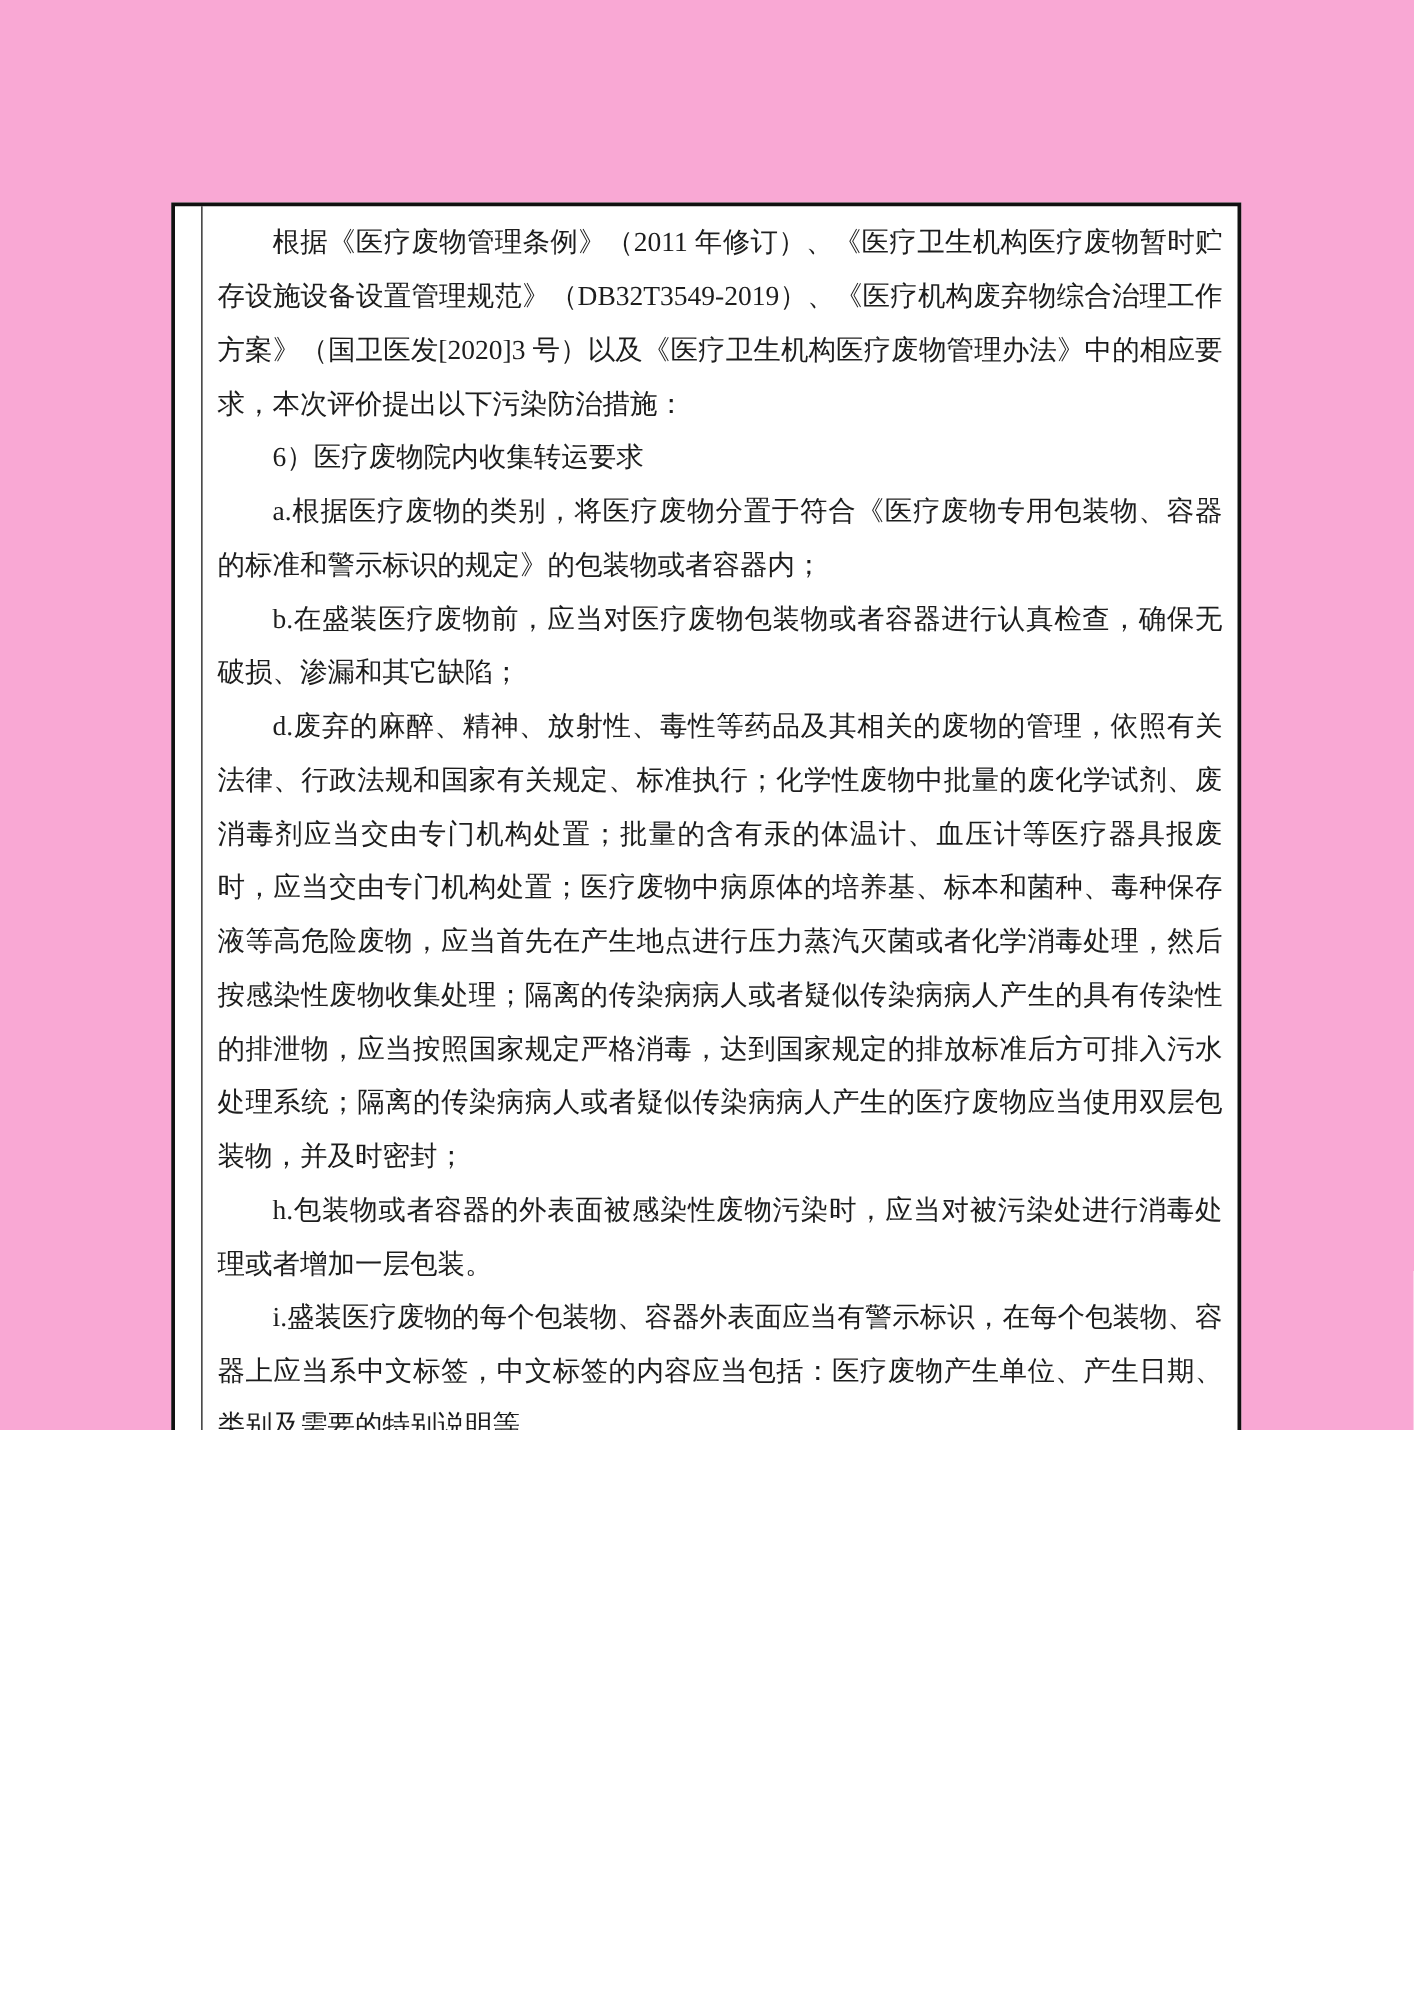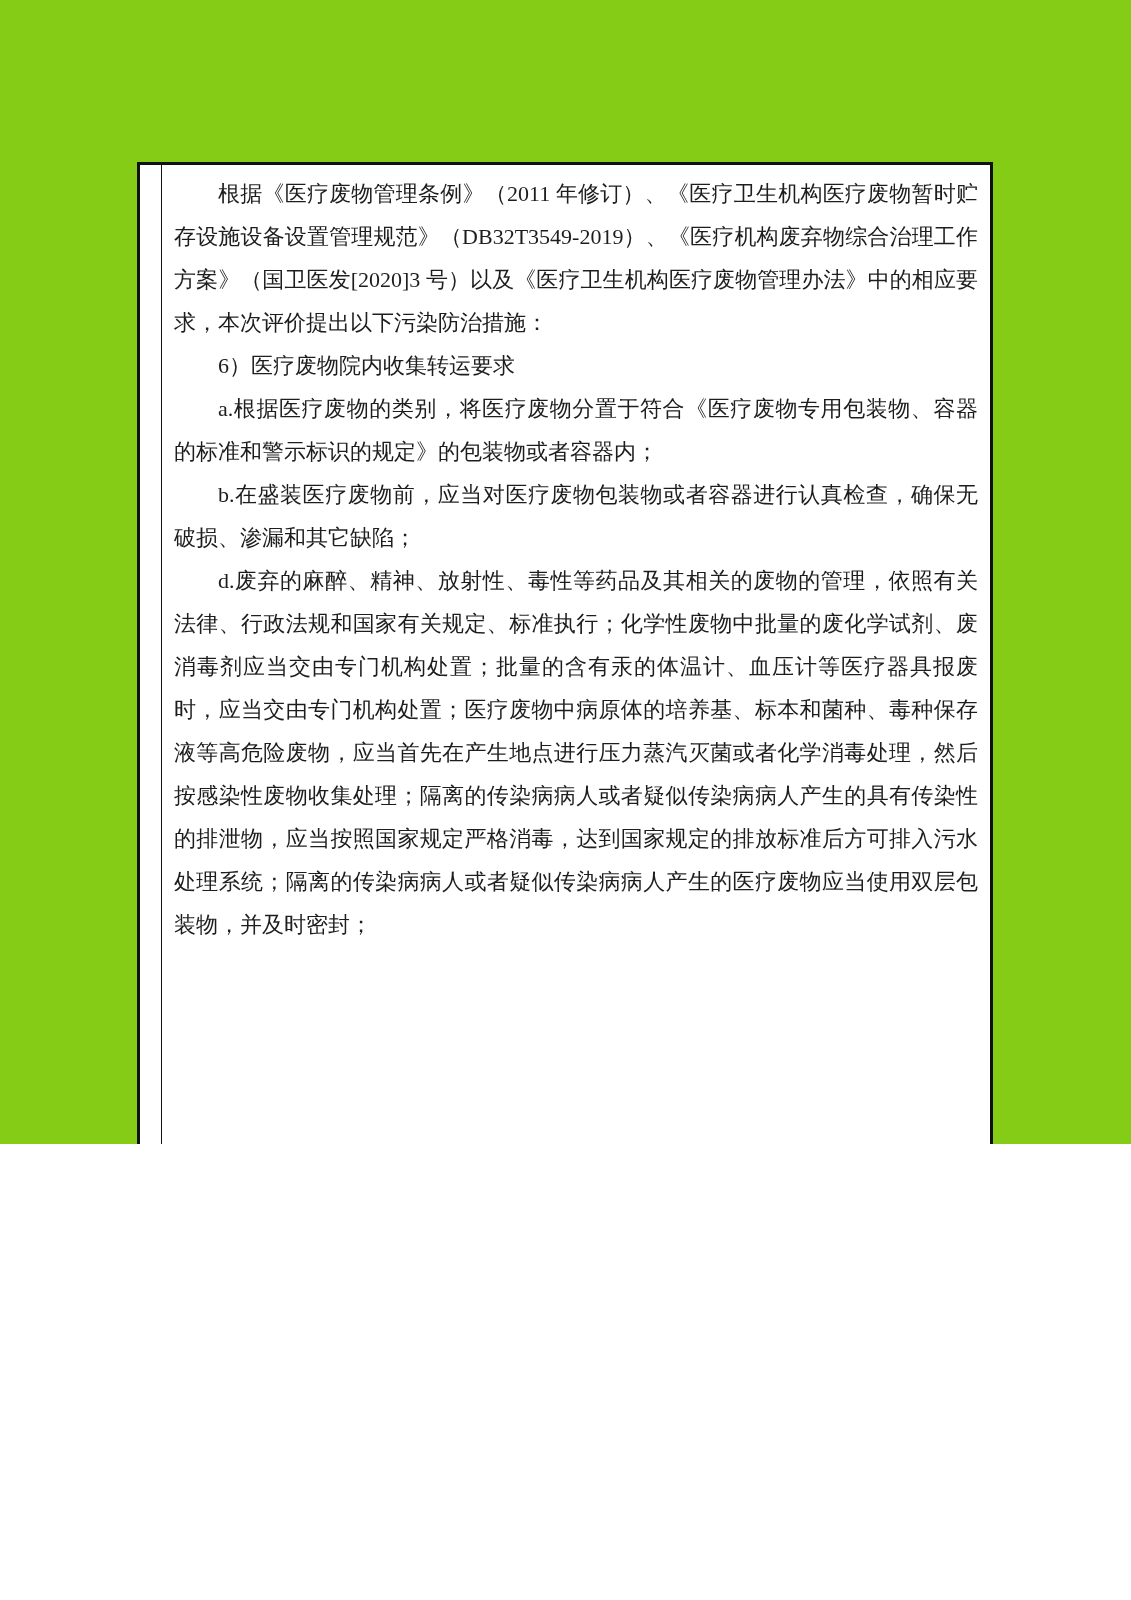--- a/index.html
+++ b/index.html
@@ -4,21 +4,21 @@
 <style>
   html, body {
     margin: 0;
     padding: 0;
     background: #ffffff;
   }
   .page {
     position: relative;
     width: 1131px;
     height: 1144px;
-    background: #84cc16;
+    background: #f9a8d4;
     font-family: "Liberation Serif", "DejaVu Serif", serif;
     color: #1d1d1d;
     overflow: hidden;
   }
   .doc-table {
     position: absolute;
     left: 137px;
     top: 162px;
     width: 856px;
     height: 1271px;
@@ -66,18 +66,20 @@
 <div class="page">
 
   <div class="doc-table">
     <div class="label-col"></div>
     <div class="content-col">
       <p>根据《医疗废物管理条例》（2011 年修订）、《医疗卫生机构医疗废物暂时贮存设施设备设置管理规范》（DB32T3549-2019）、《医疗机构废弃物综合治理工作方案》（国卫医发[2020]3 号）以及《医疗卫生机构医疗废物管理办法》中的相应要求，本次评价提出以下污染防治措施：</p>
       <p>6）医疗废物院内收集转运要求</p>
       <p>a.根据医疗废物的类别，将医疗废物分置于符合《医疗废物专用包装物、容器的标准和警示标识的规定》的包装物或者容器内；</p>
       <p>b.在盛装医疗废物前，应当对医疗废物包装物或者容器进行认真检查，确保无破损、渗漏和其它缺陷；</p>
       <p>d.废弃的麻醉、精神、放射性、毒性等药品及其相关的废物的管理，依照有关法律、行政法规和国家有关规定、标准执行；化学性废物中批量的废化学试剂、废消毒剂应当交由专门机构处置；批量的含有汞的体温计、血压计等医疗器具报废时，应当交由专门机构处置；医疗废物中病原体的培养基、标本和菌种、毒种保存液等高危险废物，应当首先在产生地点进行压力蒸汽灭菌或者化学消毒处理，然后按感染性废物收集处理；隔离的传染病病人或者疑似传染病病人产生的具有传染性的排泄物，应当按照国家规定严格消毒，达到国家规定的排放标准后方可排入污水处理系统；隔离的传染病病人或者疑似传染病病人产生的医疗废物应当使用双层包装物，并及时密封；</p>
+      <p>h.包装物或者容器的外表面被感染性废物污染时，应当对被污染处进行消毒处理或者增加一层包装。</p>
+      <p>i.盛装医疗废物的每个包装物、容器外表面应当有警示标识，在每个包装物、容器上应当系中文标签，中文标签的内容应当包括：医疗废物产生单位、产生日期、类别及需要的特别说明等。</p>
     </div>
   </div>
 
   <div class="footer-page-number">—50—</div>
 
 </div>
 
 </body></html>

